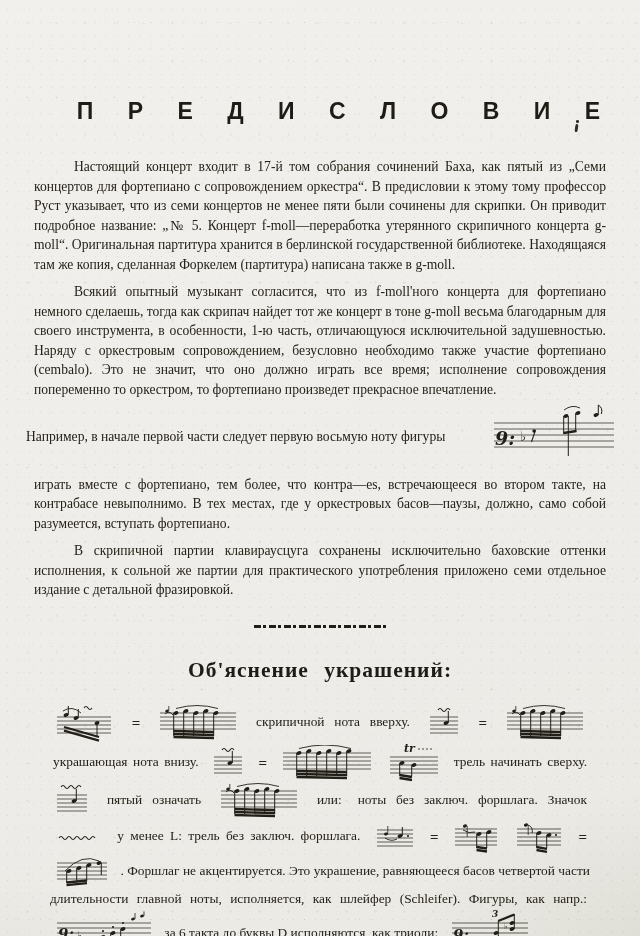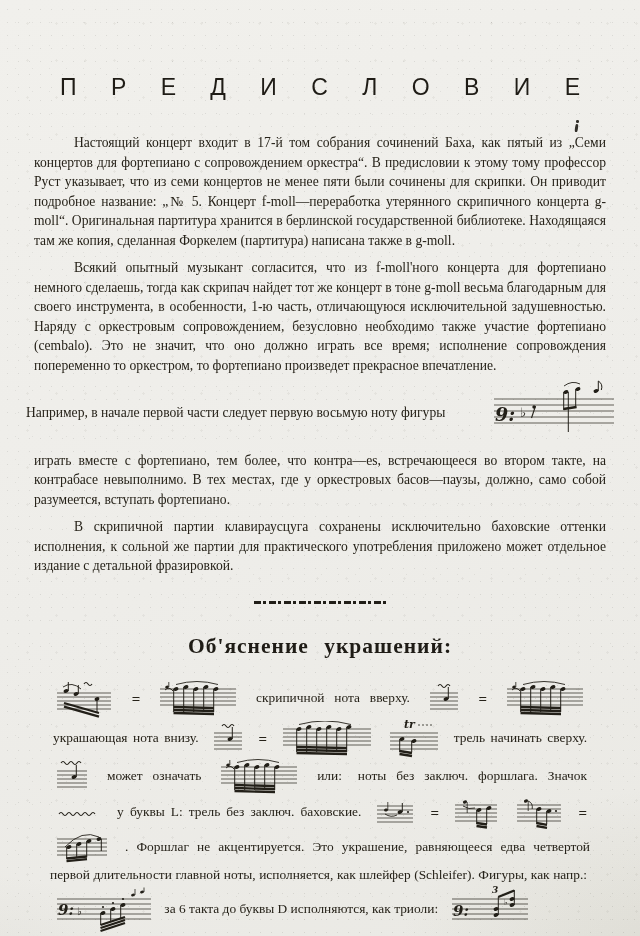--- a/index.html
+++ b/index.html
@@ -16,23 +16,23 @@
     content:"";position:absolute;inset:0;pointer-events:none;
     background-image:
       radial-gradient(rgba(70,66,58,.13) .6px, transparent .8px),
       radial-gradient(rgba(70,66,58,.09) .5px, transparent .7px),
       radial-gradient(rgba(90,86,70,.07) 1px, transparent 1.2px);
     background-size:11px 13px,17px 23px,29px 37px;
     background-position:2px 3px,7px 11px,13px 5px;
   }
   .content{position:relative;padding:0 26px;}
   h1.title{
-    margin:0;padding-top:74px;text-align:center;
+    margin:0;padding-top:98px;text-align:right;
     font-family:"Liberation Sans", sans-serif;
-    font-size:23px;font-weight:normal;letter-spacing:14px;text-indent:14px;
+    font-size:23px;font-weight:bold;letter-spacing:14px;text-indent:14px;
     color:#1f1c16;
   }
   .body-text{margin-top:32px;font-size:13.6px;line-height:19.5px;text-align:justify;}
   .body-text p{margin:8px;}
   .indent{text-indent:40px;}
   .fig-row{display:flex;align-items:center;gap:6px;}
   .fig-row .fig-text{flex:1;}
   .fig-row svg{flex:0 0 auto;margin-top:-4px;}
   .divider{
     width:132px;height:3.5px;margin:25px auto 0;
@@ -85,21 +85,21 @@
               <line x1="81.7" y1="10" x2="81.7" y2="29" stroke="#221f18" stroke-width="1"></line>
               <line x1="69.5" y1="30" x2="82.5" y2="28" stroke="#221f18" stroke-width="2.3"></line>
               <line x1="74.3" y1="13" x2="74.3" y2="53" stroke="#221f18" stroke-width="1"></line>
               <path d="M70 7 Q 78 1 86 5" fill="none" stroke="#221f18" stroke-width="0.9"></path>
               <ellipse cx="102" cy="12" rx="2.5" ry="1.8" fill="#221f18" transform="rotate(-18 102 12)"></ellipse>
               <line x1="104.3" y1="12" x2="104.3" y2="2" stroke="#221f18" stroke-width="1"></line>
               <path d="M104.3 2 q5 3 3 9" fill="none" stroke="#221f18" stroke-width="1"></path>
             </svg></span>
       </div>
       <p>играть вместе с фортепиано, тем более, что контра—es, встречающееся во втором такте, на контрабасе невыполнимо. В тех местах, где у оркестровых басов—паузы, должно, само собой разумеется, вступать фортепиано.</p>
-      <p class="indent">В скрипичной партии клавираусцуга сохранены исключительно баховские оттенки исполнения, к сольной же партии для практического употребления приложено может отдельное издание с детальной фразировкой.</p>
+      <p class="indent">В скрипичной партии клавираусцуга сохранены исключительно баховские оттенки исполнения, к сольной же партии для практического употребления приложено семи отдельное издание с детальной фразировкой.</p>
     </div>
 
     <div class="divider"></div>
 
     <h2 class="orn-heading">Об'яснение украшений:</h2>
 
     <div class="ornaments" id="ornament-flow"><span class="orn-item"><svg width="54" height="40" viewBox="0 0 54 40">
             <line x1="0" y1="14" x2="54" y2="14" stroke="#221f18" stroke-width="0.7"></line>
             <line x1="0" y1="18" x2="54" y2="18" stroke="#221f18" stroke-width="0.7"></line>
             <line x1="0" y1="22" x2="54" y2="22" stroke="#221f18" stroke-width="0.7"></line>
@@ -217,21 +217,21 @@
             <line x1="9.5" y1="35" x2="22" y2="37" stroke="#221f18" stroke-width="2.3"></line>
           </svg></span> <span class="orn-item">трель начинать сверху.</span> <span class="orn-item"><svg width="30" height="36" viewBox="0 0 30 36">
             <line x1="0" y1="12" x2="30" y2="12" stroke="#221f18" stroke-width="0.7"></line>
             <line x1="0" y1="16" x2="30" y2="16" stroke="#221f18" stroke-width="0.7"></line>
             <line x1="0" y1="20" x2="30" y2="20" stroke="#221f18" stroke-width="0.7"></line>
             <line x1="0" y1="24" x2="30" y2="24" stroke="#221f18" stroke-width="0.7"></line>
             <line x1="0" y1="28" x2="30" y2="28" stroke="#221f18" stroke-width="0.7"></line>
             <ellipse cx="17" cy="18" rx="2.5" ry="1.8" fill="#221f18" transform="rotate(-18 17 18)"></ellipse>
             <line x1="19.3" y1="18" x2="19.3" y2="6" stroke="#221f18" stroke-width="1"></line>
             <path d="M4 4 q2 -3 4 0 t4 0 t4 0 t4 0 t4 0" fill="none" stroke="#221f18" stroke-width="1.15"></path>
-          </svg></span> <span class="orn-item">может означать</span> <span class="orn-item"><svg width="76" height="36" viewBox="0 0 76 36">
+          </svg></span> <span class="orn-item">пятый означать</span> <span class="orn-item"><svg width="76" height="36" viewBox="0 0 76 36">
             <line x1="0" y1="8" x2="76" y2="8" stroke="#221f18" stroke-width="0.7"></line>
             <line x1="0" y1="12" x2="76" y2="12" stroke="#221f18" stroke-width="0.7"></line>
             <line x1="0" y1="16" x2="76" y2="16" stroke="#221f18" stroke-width="0.7"></line>
             <line x1="0" y1="20" x2="76" y2="20" stroke="#221f18" stroke-width="0.7"></line>
             <line x1="0" y1="24" x2="76" y2="24" stroke="#221f18" stroke-width="0.7"></line>
             <ellipse cx="7" cy="6" rx="1.9" ry="1.4" fill="#221f18" transform="rotate(-18 7 6)"></ellipse>
             <line x1="8.8" y1="6" x2="8.8" y2="1" stroke="#221f18" stroke-width="0.8"></line>
             <path d="M5 9 Q 9 5 13 10" fill="none" stroke="#221f18" stroke-width="0.9"></path>
             <ellipse cx="16" cy="8" rx="2.5" ry="1.8" fill="#221f18" transform="rotate(-18 16 8)"></ellipse>
             <ellipse cx="26" cy="6" rx="2.5" ry="1.8" fill="#221f18" transform="rotate(-18 26 6)"></ellipse>
@@ -242,21 +242,21 @@
             <line x1="23.7" y1="6" x2="23.7" y2="31" stroke="#221f18" stroke-width="1"></line>
             <line x1="33.7" y1="8" x2="33.7" y2="31" stroke="#221f18" stroke-width="1"></line>
             <line x1="43.7" y1="6" x2="43.7" y2="31" stroke="#221f18" stroke-width="1"></line>
             <line x1="53.7" y1="8" x2="53.7" y2="31" stroke="#221f18" stroke-width="1"></line>
             <line x1="13.5" y1="26" x2="54" y2="27" stroke="#221f18" stroke-width="2.3"></line>
             <line x1="13.5" y1="29" x2="54" y2="30" stroke="#221f18" stroke-width="2.3"></line>
             <line x1="13.5" y1="32" x2="54" y2="33" stroke="#221f18" stroke-width="2.3"></line>
             <path d="M16 3.5 Q 37 -2.5 58 3.5" fill="none" stroke="#221f18" stroke-width="0.9"></path>
           </svg></span> <span class="orn-item">или:</span> <span class="orn-item">ноты без заключ. форшлага. Значок</span> <span class="orn-item"><svg width="44" height="12" viewBox="0 0 44 12">
             <path d="M2 7 q2 -3 4 0 t4 0 t4 0 t4 0 t4 0 t4 0 t4 0 t4 0 t4 0" fill="none" stroke="#221f18" stroke-width="1.15"></path>
-          </svg></span> <span class="orn-item">у буквы L: трель без заключ. баховские.</span> <span class="orn-item"><svg width="36" height="32" viewBox="0 0 36 32">
+          </svg></span> <span class="orn-item">у менее L: трель без заключ. форшлага.</span> <span class="orn-item"><svg width="36" height="32" viewBox="0 0 36 32">
             <line x1="0" y1="9" x2="36" y2="9" stroke="#221f18" stroke-width="0.7"></line>
             <line x1="0" y1="13" x2="36" y2="13" stroke="#221f18" stroke-width="0.7"></line>
             <line x1="0" y1="17" x2="36" y2="17" stroke="#221f18" stroke-width="0.7"></line>
             <line x1="0" y1="21" x2="36" y2="21" stroke="#221f18" stroke-width="0.7"></line>
             <line x1="0" y1="25" x2="36" y2="25" stroke="#221f18" stroke-width="0.7"></line>
             <ellipse cx="9" cy="13" rx="2" ry="1.5" fill="#221f18" transform="rotate(-18 9 13)"></ellipse>
             <line x1="10.8" y1="13" x2="10.8" y2="5" stroke="#221f18" stroke-width="0.8"></line>
             <path d="M8 17 Q 14 21 20 18" fill="none" stroke="#221f18" stroke-width="0.9"></path>
             <ellipse cx="23" cy="15" rx="2.5" ry="1.8" fill="#221f18" transform="rotate(-18 23 15)"></ellipse>
             <line x1="25.3" y1="15" x2="25.3" y2="6" stroke="#221f18" stroke-width="1"></line>
@@ -302,21 +302,21 @@
             <ellipse cx="12" cy="16" rx="2.5" ry="1.8" fill="#221f18" transform="rotate(-18 12 16)"></ellipse>
             <ellipse cx="22" cy="13" rx="2.5" ry="1.8" fill="#221f18" transform="rotate(-18 22 13)"></ellipse>
             <ellipse cx="32" cy="10" rx="2.5" ry="1.8" fill="#221f18" transform="rotate(-18 32 10)"></ellipse>
             <line x1="9.7" y1="16" x2="9.7" y2="28" stroke="#221f18" stroke-width="1"></line>
             <line x1="19.7" y1="13" x2="19.7" y2="27" stroke="#221f18" stroke-width="1"></line>
             <line x1="29.7" y1="10" x2="29.7" y2="26" stroke="#221f18" stroke-width="1"></line>
             <line x1="9.5" y1="27.5" x2="30" y2="25.5" stroke="#221f18" stroke-width="2.3"></line>
             <line x1="9.5" y1="30.2" x2="30" y2="28.2" stroke="#221f18" stroke-width="2.3"></line>
             <ellipse cx="42" cy="8" rx="2.5" ry="1.8" fill="#221f18" transform="rotate(-18 42 8)"></ellipse>
             <line x1="44.3" y1="8" x2="44.3" y2="20" stroke="#221f18" stroke-width="1"></line>
-          </svg></span> <span class="orn-item">. Форшлаг не акцентируется. Это украшение, равняющееся едва четвертой первой длительности главной ноты, исполняется, как шлейфер (Schleifer). Фигуры, как напр.:</span> <span class="orn-item"><svg width="94" height="46" viewBox="0 0 94 46">
+          </svg></span> <span class="orn-item">. Форшлаг не акцентируется. Это украшение, равняющееся басов четвертой части длительности главной ноты, исполняется, как шлейфер (Schleifer). Фигуры, как напр.:</span> <span class="orn-item"><svg width="94" height="46" viewBox="0 0 94 46">
             <line x1="0" y1="12" x2="94" y2="12" stroke="#221f18" stroke-width="0.7"></line>
             <line x1="0" y1="17" x2="94" y2="17" stroke="#221f18" stroke-width="0.7"></line>
             <line x1="0" y1="22" x2="94" y2="22" stroke="#221f18" stroke-width="0.7"></line>
             <line x1="0" y1="27" x2="94" y2="27" stroke="#221f18" stroke-width="0.7"></line>
             <line x1="0" y1="32" x2="94" y2="32" stroke="#221f18" stroke-width="0.7"></line>
             <text x="1" y="28" font-size="15" font-family="DejaVu Serif, serif" font-style="italic" font-weight="bold" fill="#221f18">9:</text>
             <text x="20" y="28" font-size="11" font-family="DejaVu Sans, serif" fill="#221f18">♭</text>
             <circle cx="46" cy="20" r="1.1" fill="#221f18"></circle>
             <circle cx="56" cy="16" r="1.1" fill="#221f18"></circle>
             <circle cx="66" cy="12" r="1.1" fill="#221f18"></circle>

